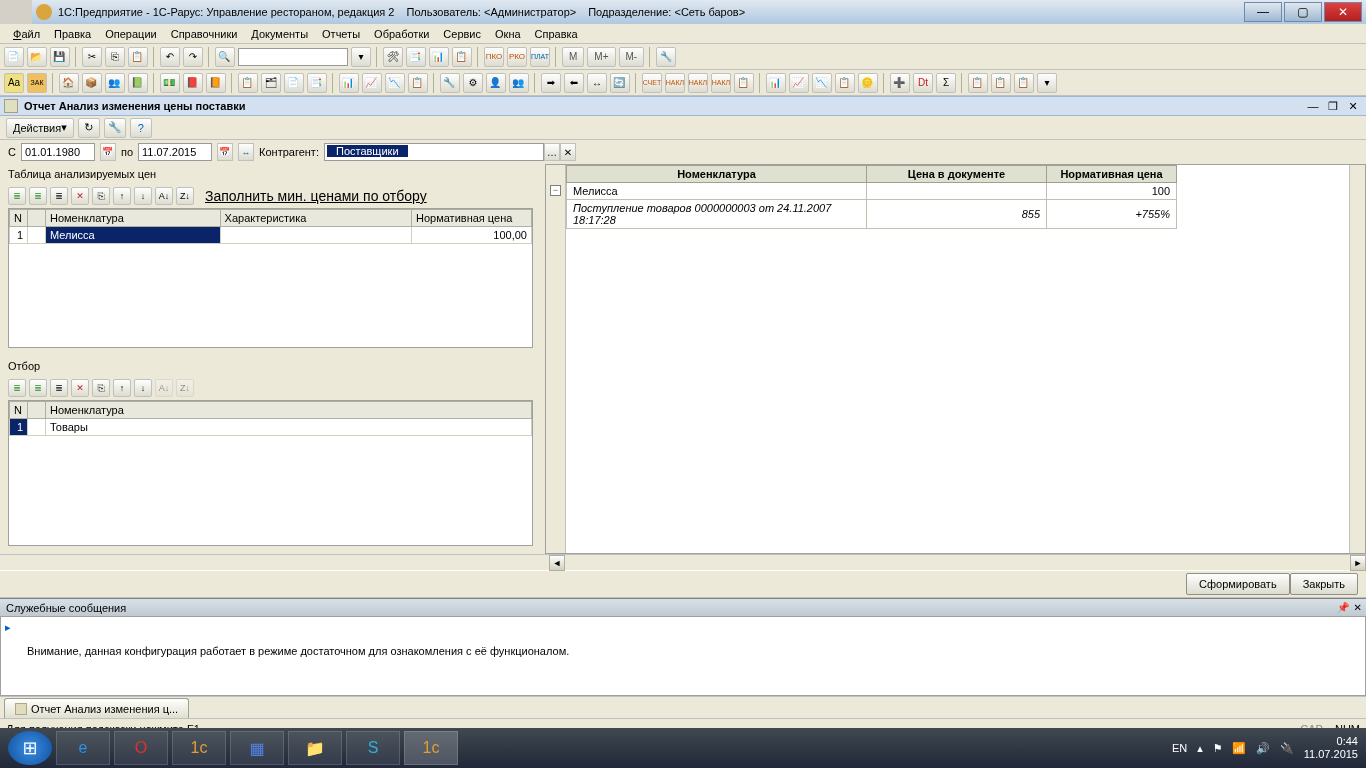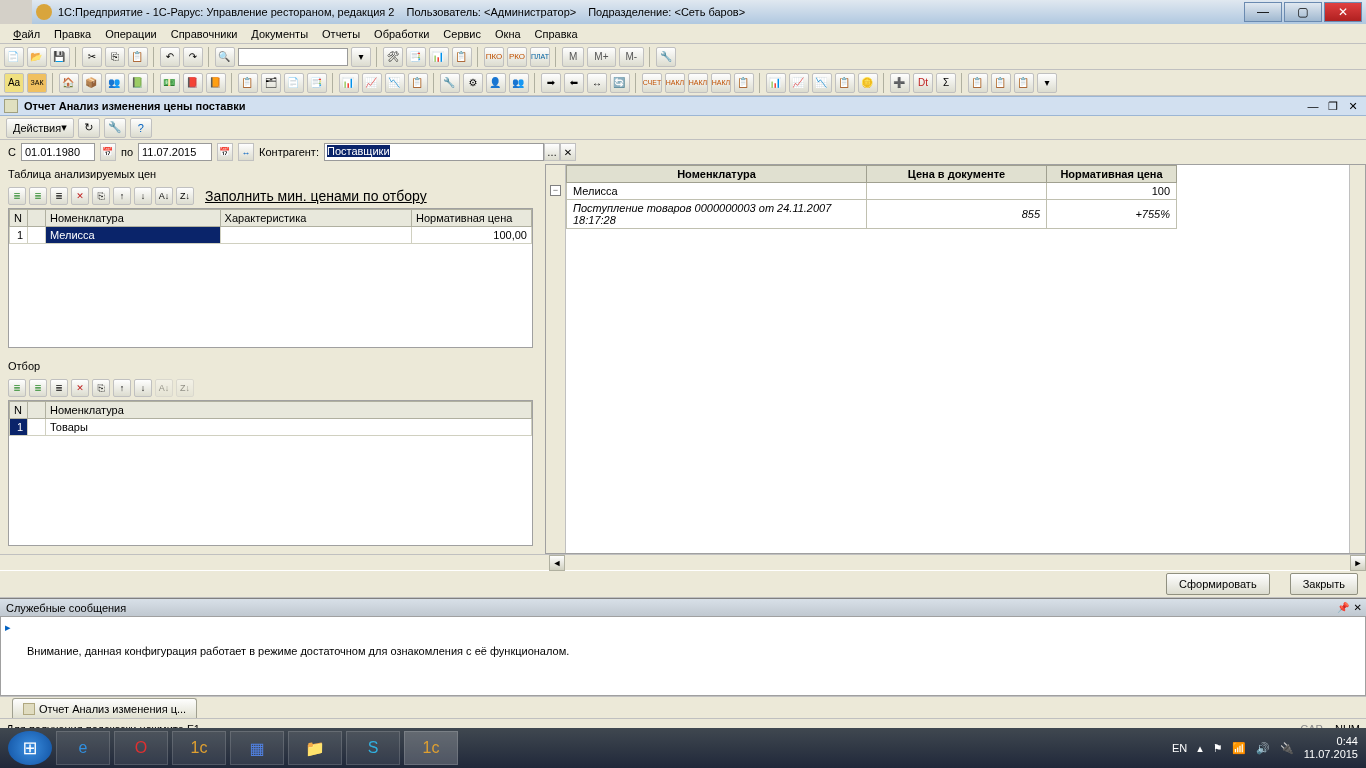--- a/index.html
+++ b/index.html
@@ -38,21 +38,21 @@
 .actions-bar .act-btn.icon { width:22px; padding:0; justify-content:center;}
 
 
 .filter-row { height:24px; background:#ece9d8; display:flex; align-items:center; padding:0 8px; gap:5px;}
 .filter-row label { font-size:11px;}
 .filter-row input { height:18px; border:1px solid #9a9a9a; padding:0 3px; font-size:11px;}
 .filter-row .date-input { width:74px; }
 .filter-row .cal-btn { width:16px; height:18px; background:linear-gradient(#fefefe,#dcdccf); border:1px solid #c0c0c0; display:flex; align-items:center; justify-content:center; font-size:9px;}
 .filter-row .contragent-grp { display:flex; flex:1;}
 .filter-row .contragent-input { flex:1; max-width:220px; background:#fff; color:#fff; }
-.filter-row .contragent-input span { background:#0a246a; color:#fff; padding:0 0;}
+.filter-row .contragent-input span { background:#0a246a; color:#fff; padding:0 9px;}
 .filter-row .sel-btn { width:16px; height:18px; background:linear-gradient(#fefefe,#dcdccf); border:1px solid #c0c0c0; display:flex; align-items:center; justify-content:center; font-size:10px;}
 
 
 .main { display:flex; height: 390px; background:#ece9d8; }
 .left-pane { width:545px; display:flex; flex-direction:column; border-right: 4px solid #ece9d8;}
 .right-pane { flex:1; background:#fff; border:1px solid #a0a0a0; display:flex; position:relative; }
 
 .pane-label { padding:4px 8px; font-size:11px; background:#ece9d8;}
 .mini-toolbar { height:24px; background:#ece9d8; display:flex; align-items:center; padding:0 8px; gap:3px;}
 .mini-toolbar .mt-btn { width:18px; height:18px; background:linear-gradient(#fefefe,#dcdccf); border:1px solid #c0c0c0; border-radius:2px; font-size:9px; display:flex; align-items:center; justify-content:center;}
@@ -77,33 +77,33 @@
 table.rgrid td { border:1px solid #c0c0b0; padding:2px 6px; font-size:11px;}
 table.rgrid .num { text-align:right;}
 table.rgrid .italic { font-style:italic;}
 
 .scroll-v { position:absolute; right:0; top:0; bottom:0; width:16px; background:#ece9d8; border-left:1px solid #c0c0c0;}
 .scroll-h { height:16px; background:#ece9d8; border-top:1px solid #c0c0c0; display:flex;}
 .scroll-h .arrow { width:16px; height:16px; background:linear-gradient(#fefefe,#d0d0c0); border:1px solid #b0b0a0; font-size:9px; display:flex; align-items:center; justify-content:center;}
 .scroll-h .track { flex:1; background:#ece9d8;}
 
 
-.btn-row { height:28px; background:#ece9d8; border-top:1px solid #fff; border-bottom:1px solid #c0c0c0; display:flex; justify-content:flex-end; align-items:center; padding:0 8px; gap:20px;}
+.btn-row { height:28px; background:#ece9d8; border-top:1px solid #fff; border-bottom:1px solid #c0c0c0; display:flex; justify-content:flex-end; align-items:center; padding:0 8px; gap:0;}
 .btn-row button { height:22px; padding:0 12px; background:linear-gradient(#fefefe,#dcdccf); border:1px solid #909080; border-radius:2px; font-size:11px;}
 
 
 .svc-header { height:18px; background:linear-gradient(#d8e0e8,#c0c8d0); border-top:1px solid #808080; display:flex; align-items:center; padding:0 6px; position:relative;}
 .svc-header .svc-controls { position:absolute; right:4px; display:flex; gap:4px;}
 .svc-header .svc-controls span { font-size:10px; cursor:default;}
 .svc-body { height:80px; background:#fff; border:1px solid #a0a0a0; padding:4px 8px; font-family:'Courier New',monospace; font-size:12px; overflow:auto; position:relative;}
 .svc-body .marker { position:absolute; left:4px; top:4px; color:#0060c0;}
 .svc-body .lines { margin-left:18px; white-space:pre;}
 
 
-.tabbar { height:22px; background:#ece9d8; border-top:1px solid #c0c0c0; display:flex; align-items:flex-end; padding:0 12px;}
+.tabbar { height:22px; background:#ece9d8; border-top:1px solid #c0c0c0; display:flex; align-items:flex-end; padding:0 4px;}
 .tabbar .tab { height:20px; background:linear-gradient(#fefefe,#e0e0d0); border:1px solid #a0a090; border-bottom:none; border-radius:3px 3px 0 0; padding:2px 10px; font-size:11px; display:flex; align-items:center; gap:4px;}
 .tabbar .tab .ticon { width:12px; height:12px; background:#e0dcc0; border:1px solid #b0a880;}
 
 
 .statusbar { height:20px; background:#ece9d8; border-top:1px solid #c0c0c0; display:flex; align-items:center; padding:0 6px; position:relative;}
 .statusbar .right { position:absolute; right:6px; display:flex; gap:12px;}
 
 
 .taskbar { position:absolute; bottom:0; left:0; right:0; height:40px; background:linear-gradient(#404850,#20283a); display:flex; align-items:center; padding:0 8px;}
 .taskbar .start { width:44px; height:34px; background:radial-gradient(circle,#3a8ee0,#1050a0); border-radius:50%; display:flex; align-items:center; justify-content:center; color:#fff; font-size:18px;}

